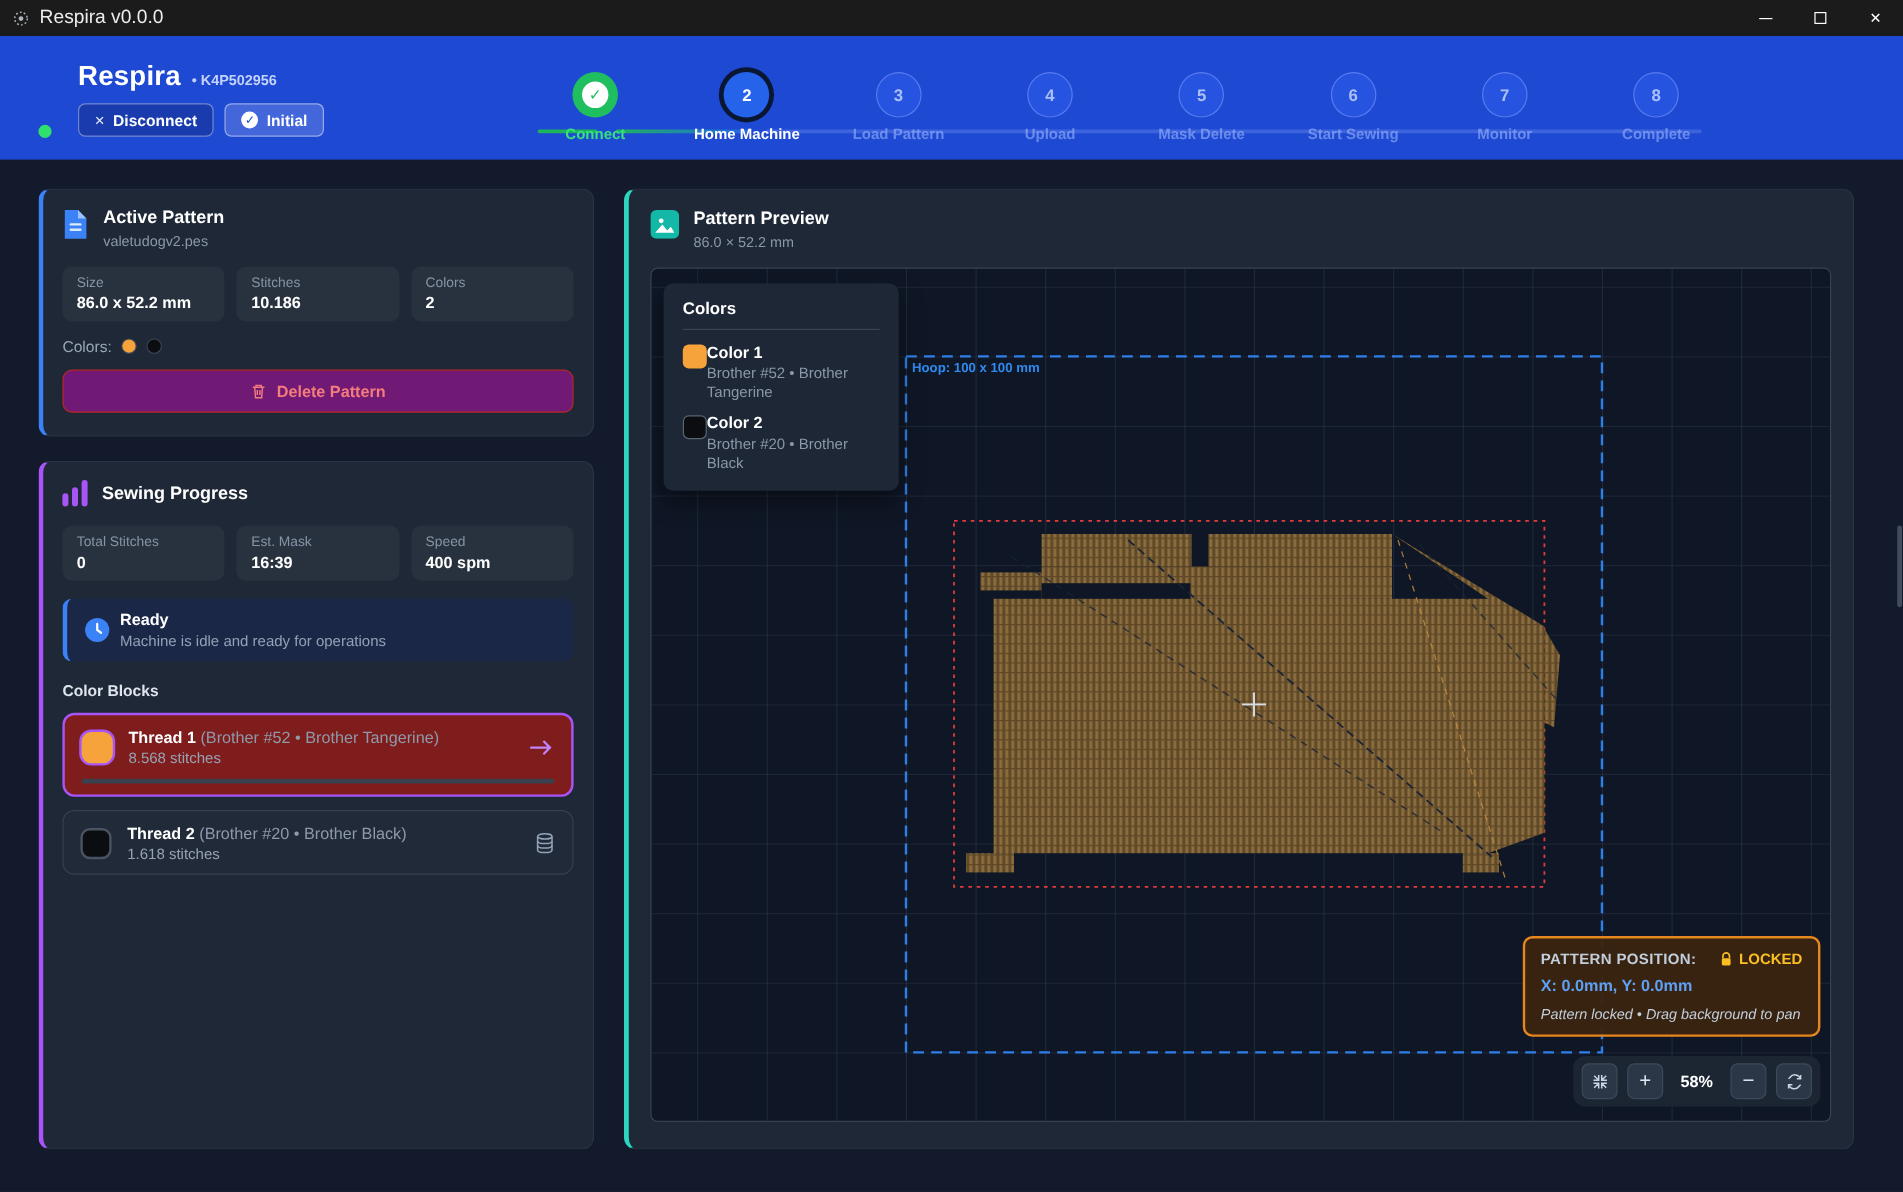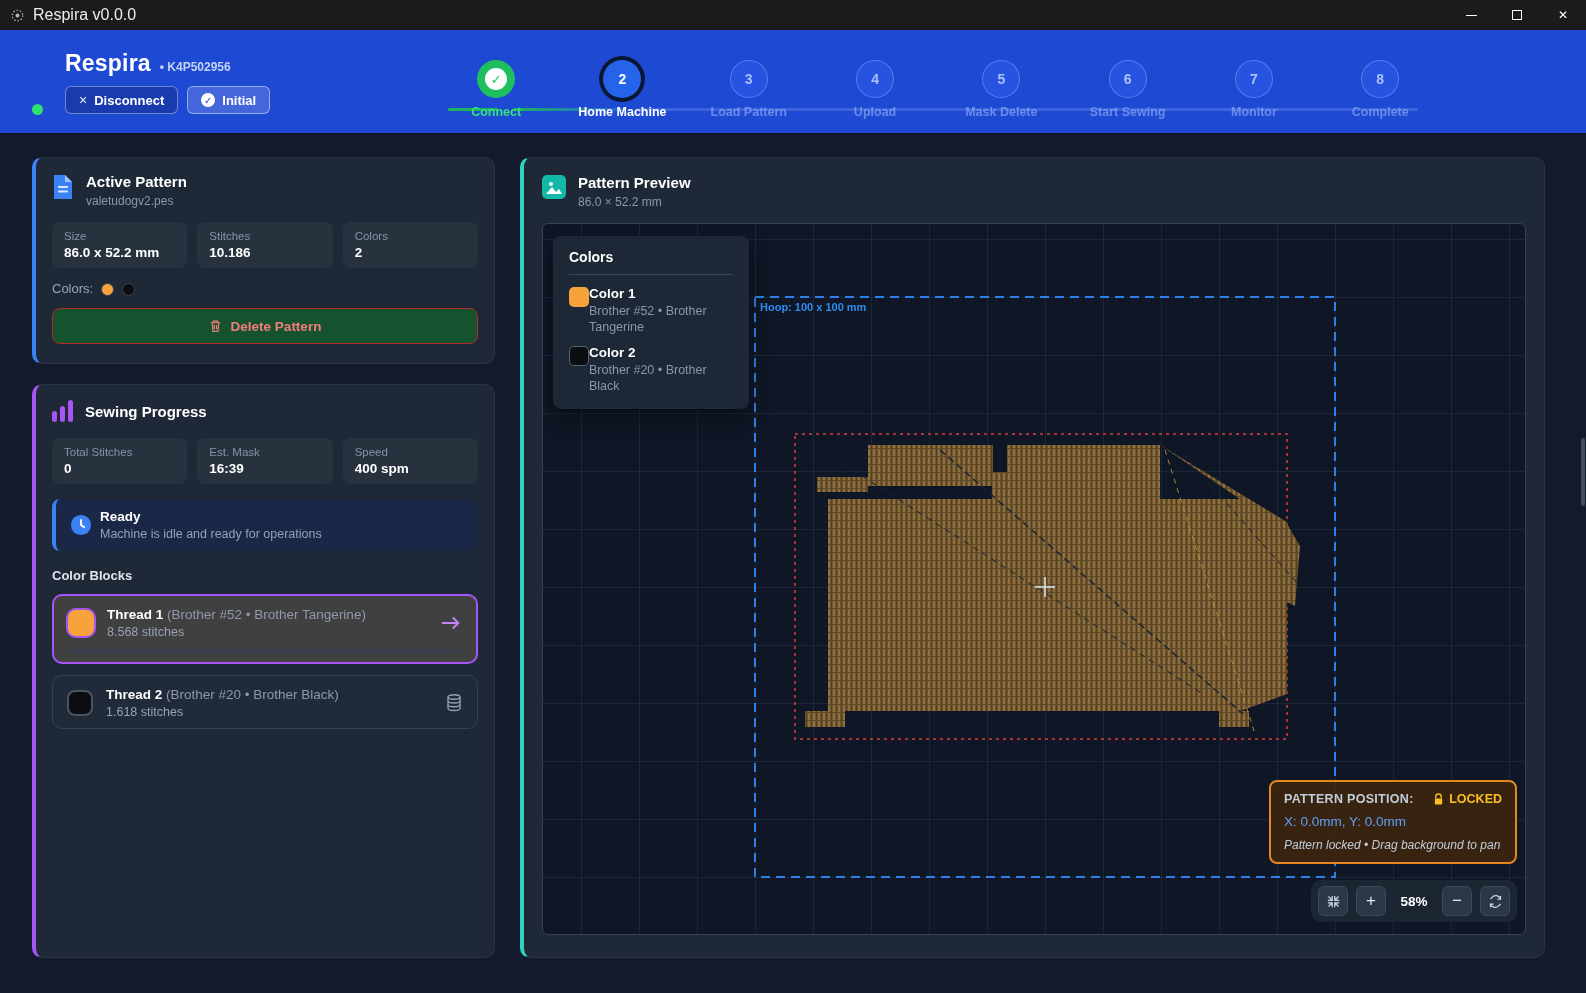--- a/index.html
+++ b/index.html
@@ -55,32 +55,32 @@
 
   .cardhead{display:flex;gap:12px;margin-bottom:14px}
   .cardtitle{font-size:15px;font-weight:700;color:#fff}
   .cardsub{font-size:12px;color:#8b97a8;margin-top:4px}
 
   .statrow{display:flex;gap:10px}
   .statbox{flex:1;background:#28323f;border-radius:8px;padding:8px 12px}
   .statlabel{font-size:11.5px;color:#8793a5}
   .statvalue{font-size:13.5px;font-weight:700;color:#fff;margin-top:3px}
 
-  .colorsrow{display:flex;align-items:flex-end;gap:8px;margin-top:13px;font-size:13px;color:#9aa5b5}
+  .colorsrow{display:flex;align-items:center;gap:8px;margin-top:13px;font-size:13px;color:#9aa5b5}
   .dot{width:13px;height:13px;border-radius:50%;border:1px solid #3a4454}
 
-  .deletebtn{margin-top:12px;width:100%;height:36px;border-radius:8px;border:1px solid #b62626;background:#14532d;color:#f47c7c;font-size:13.5px;font-weight:700;display:flex;align-items:center;justify-content:center;gap:9px;cursor:pointer}
+  .deletebtn{margin-top:12px;width:100%;height:36px;border-radius:8px;border:1px solid #b62626;background:#701a75;color:#f47c7c;font-size:13.5px;font-weight:700;display:flex;align-items:center;justify-content:center;gap:9px;cursor:pointer}
 
   .readybox{margin-top:15px;background:#1b2747;border-left:4px solid #3b82f6;border-radius:8px;padding:10px 14px;display:flex;gap:8px;align-items:center}
   .readytitle{font-size:13.5px;font-weight:700;color:#fff}
   .readydesc{font-size:12.5px;color:#93a1b5;margin-top:3px}
 
   .cb-label{margin-top:17px;font-size:13px;font-weight:700;color:#dfe5ee}
   .thread{margin-top:11px;border-radius:10px;padding:11px 14px 9px}
-  .thread.active{border:2px solid #a855f7;background:#404040}
+  .thread.active{border:2px solid #a855f7;background:#7f1d1d}
   .thread.idle{border:1px solid #37404f;background:#202a38}
   .throw{display:flex;align-items:center;gap:13px}
   .swatch{width:26px;height:26px;border-radius:8px;flex-shrink:0}
   .thread.active .swatch{box-shadow:0 0 0 2px #a855f7}
   .thread.idle .swatch{border:2px solid #4a5362}
   .thname{font-size:13.5px;color:#8f99a9}
   .thname b{color:#fff;font-weight:700}
   .thstitches{font-size:12.5px;color:#97a2b3;margin-top:3px}
   .thicon{margin-left:auto}
   .ptrack{height:4px;background:#3b404f;border-radius:2px;margin-top:10px}
@@ -95,21 +95,21 @@
   .legenditem{display:flex;gap:0;margin-bottom:10px}
   .lswatch{width:20px;height:20px;border-radius:5px;flex-shrink:0;margin-top:1px}
   .lswatch.dark{border:1.5px solid #5a6574}
   .lname{font-size:13.5px;font-weight:700;color:#fff}
   .ldesc{font-size:12.5px;color:#8b97a8;margin-top:3px;line-height:1.25}
 
   .posoverlay{position:absolute;right:8px;top:556px;width:248px;background:rgba(57,36,15,.96);border:2px solid #e5861f;border-radius:8px;padding:10px 13px}
   .posrow1{display:flex;align-items:center;justify-content:space-between}
   .poslabel{font-size:12.5px;font-weight:700;color:#c3cedd;letter-spacing:.3px}
   .locked{display:flex;align-items:center;gap:5px;font-size:12.5px;font-weight:800;color:#fbbf24}
-  .poscoords{font-size:13.5px;font-weight:400;color:#5ea0f5;margin-top:8px}
+  .poscoords{font-size:13.5px;font-weight:700;color:#5ea0f5;margin-top:8px}
   .poshint{font-size:12px;font-style:italic;color:#c3cedd;margin-top:9px}
 
   .zoombar{position:absolute;right:8px;bottom:12px;height:42px;background:rgba(29,38,51,.95);border-radius:10px;display:flex;align-items:center;gap:8px;padding:0 7px}
   .zbtn{width:30px;height:30px;background:#2b3647;border:1px solid #3d4859;border-radius:6px;color:#e2e8f0;font-size:17px;display:flex;align-items:center;justify-content:center;cursor:pointer}
   .zlevel{font-size:13.5px;font-weight:700;color:#fff;width:40px;text-align:center}
 
   .scrollthumb{position:absolute;right:1px;top:438px;width:4px;height:68px;border-radius:2px;background:#414c5e}
 </style>
 </head>
 <body>

